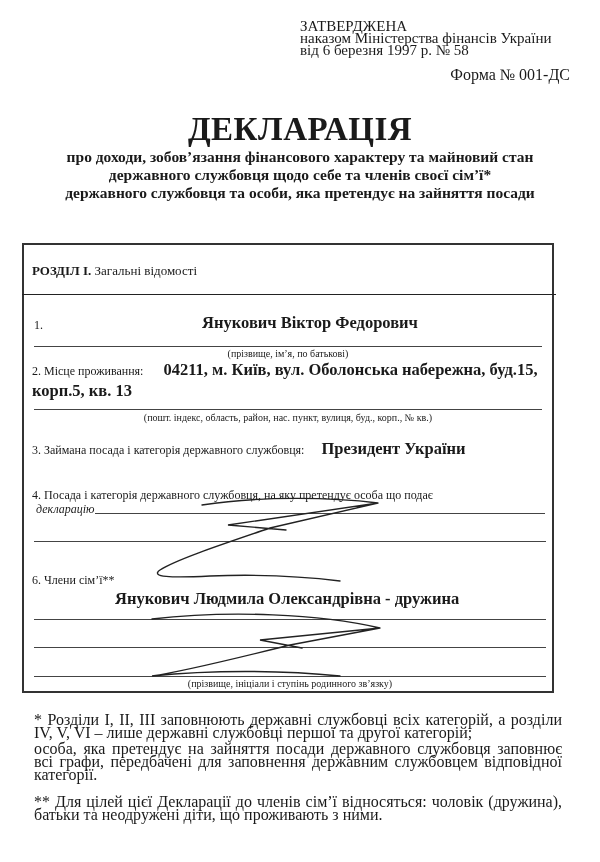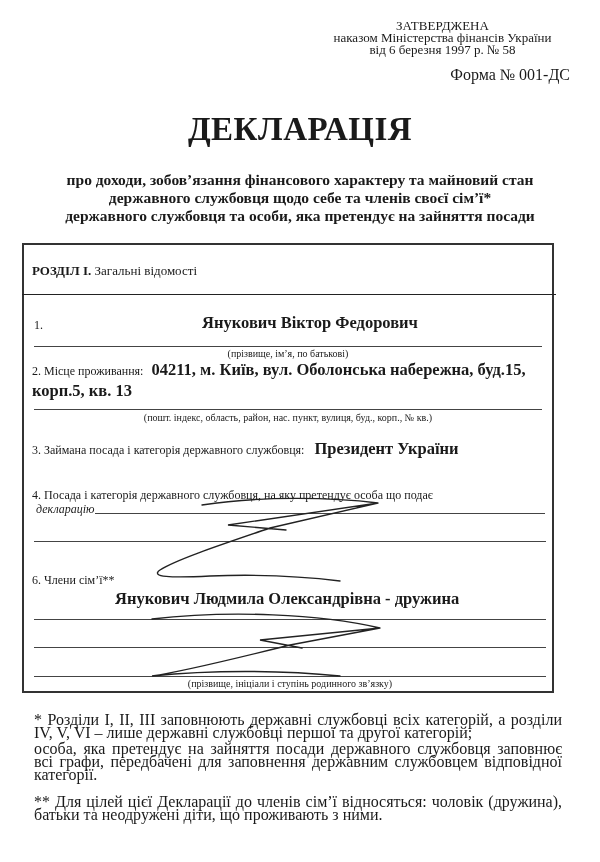--- a/index.html
+++ b/index.html
@@ -11,43 +11,42 @@
       width: 600px;
       height: 862px;
       position: relative;
       overflow: hidden;
       font-family: "Liberation Serif", "DejaVu Serif", serif;
       color: #1a1a1a;
     }
     .abs { position: absolute; }
     .approval {
       left: 300px; top: 20px; width: 285px;
-      text-align: center;
-      font-size: 13px;
+      text-align: left;
+      font-size: 15px;
       line-height: 12px;
     }
     .form-no {
       left: 450px; top: 66px; width: 120px;
       text-align: right;
       font-size: 16px;
     }
     .doc-title {
       left: 0; top: 111px; width: 600px;
       text-align: center;
       font-size: 33px;
       font-weight: bold;
       letter-spacing: 0.5px;
     }
     .doc-subtitle {
       left: 40px; top: 148px; width: 520px;
       text-align: center;
       font-size: 15.5px;
       font-weight: bold;
       line-height: 18px;
-      margin-top: 23px;
     }
     .box {
       left: 22px; top: 243px; width: 532px; height: 450px;
       border: 2px solid #333;
       box-sizing: border-box;
     }
     .section-head {
       left: 32px; top: 263px;
       font-size: 13px;
     }
@@ -102,29 +101,29 @@
 </div>
 <div class="abs divider"></div>
 
 <div class="abs label" style="left:34px; top:318px;">1.</div>
 <div class="abs big-value" style="left:0; top:313px; width:620px; text-align:center;">Янукович Віктор Федорович</div>
 <div class="abs rule" style="left:34px; top:346px; width:508px;"></div>
 <div class="abs caption" style="left:34px; top:348px; width:508px;">(прізвище, ім’я, по батькові)</div>
 
 <div class="abs" style="left:32px; top:360px; width:520px;">
   <span class="label">2. Місце проживання:</span>
-  <span class="big-value" style="margin-left:4px;">04211, м. Київ, вул. Оболонська набережна, буд.15,</span>
+  <span class="big-value" style="margin-left:16px;">04211, м. Київ, вул. Оболонська набережна, буд.15,</span>
 </div>
 <div class="abs big-value" style="left:32px; top:381px;">корп.5, кв. 13</div>
 <div class="abs rule" style="left:34px; top:409px; width:508px;"></div>
 <div class="abs caption" style="left:34px; top:412px; width:508px;">(пошт. індекс, область, район, нас. пункт, вулиця, буд., корп., № кв.)</div>
 
 <div class="abs" style="left:32px; top:439px; width:520px;">
   <span class="label">3. Займана посада і категорія державного службовця:</span>
-  <span class="big-value" style="margin-left:6px;">Президент України</span>
+  <span class="big-value" style="margin-left:13px;">Президент України</span>
 </div>
 
 <div class="abs label" style="left:32px; top:488px;">4. Посада і категорія державного службовця, на яку претендує особа що подає</div>
 <div class="abs label" style="left:36px; top:502px;font-style:italic;">декларацію</div>
 <div class="abs rule" style="left:95px; top:513px; width:450px;"></div>
 <div class="abs rule" style="left:34px; top:541px; width:512px;"></div>
 
 <div class="abs label" style="left:32px; top:573px;">6. Члени сім’ї**</div>
 <div class="abs big-value" style="left:115px; top:589px;">Янукович Людмила Олександрівна - дружина</div>
 <div class="abs rule" style="left:34px; top:619px; width:512px;"></div>

